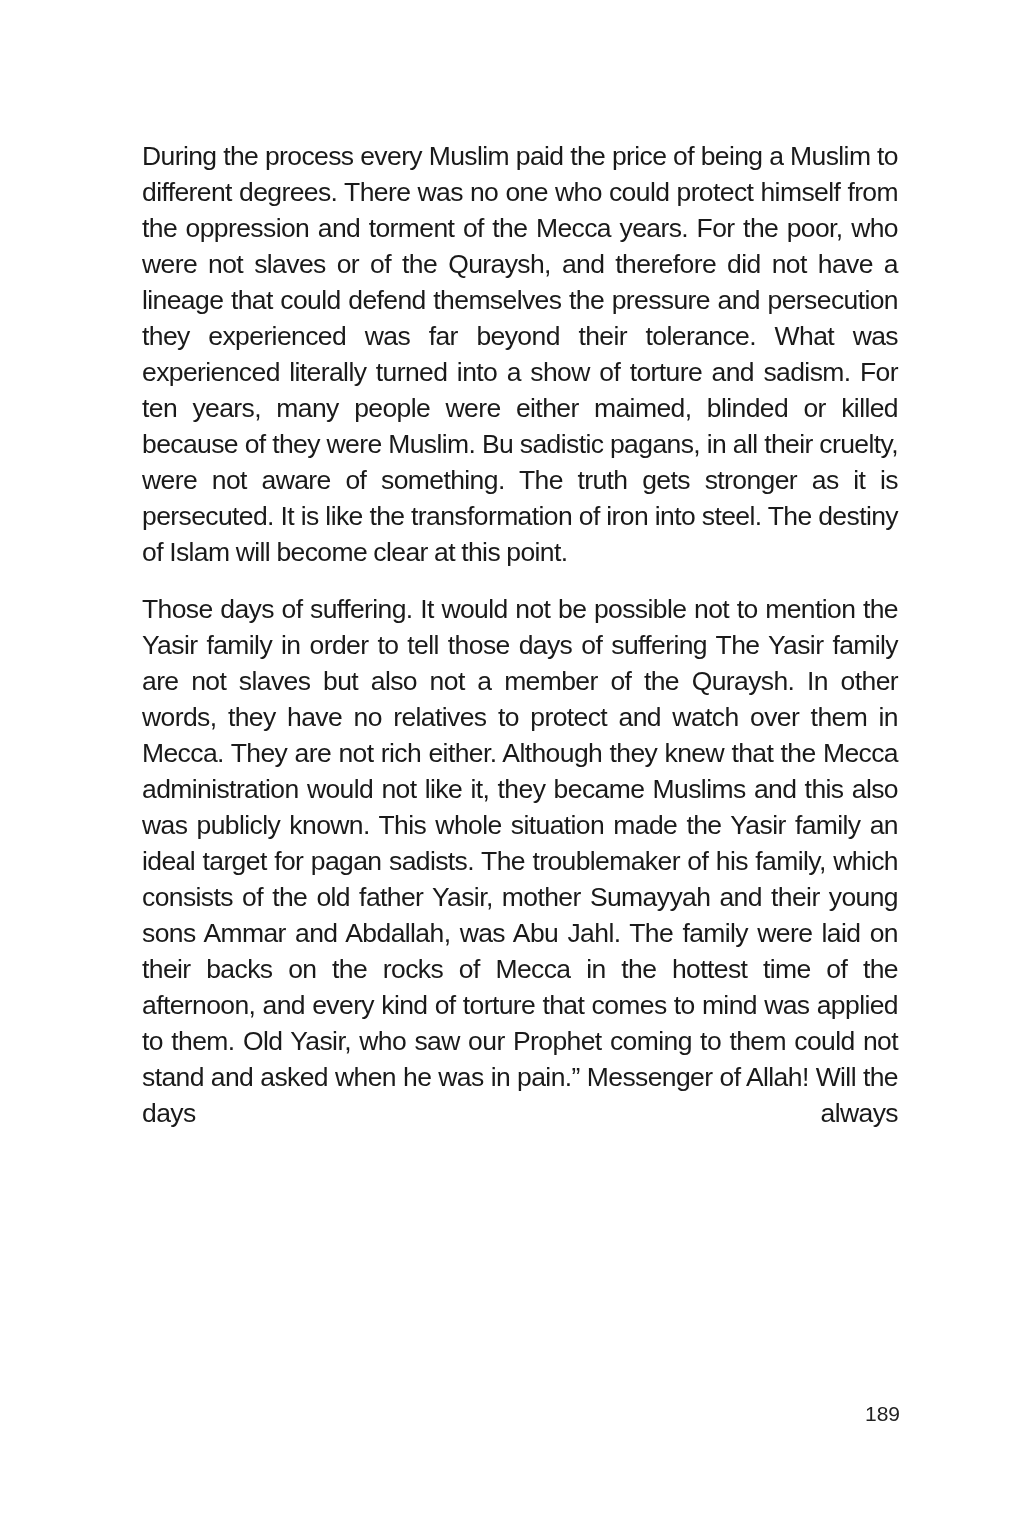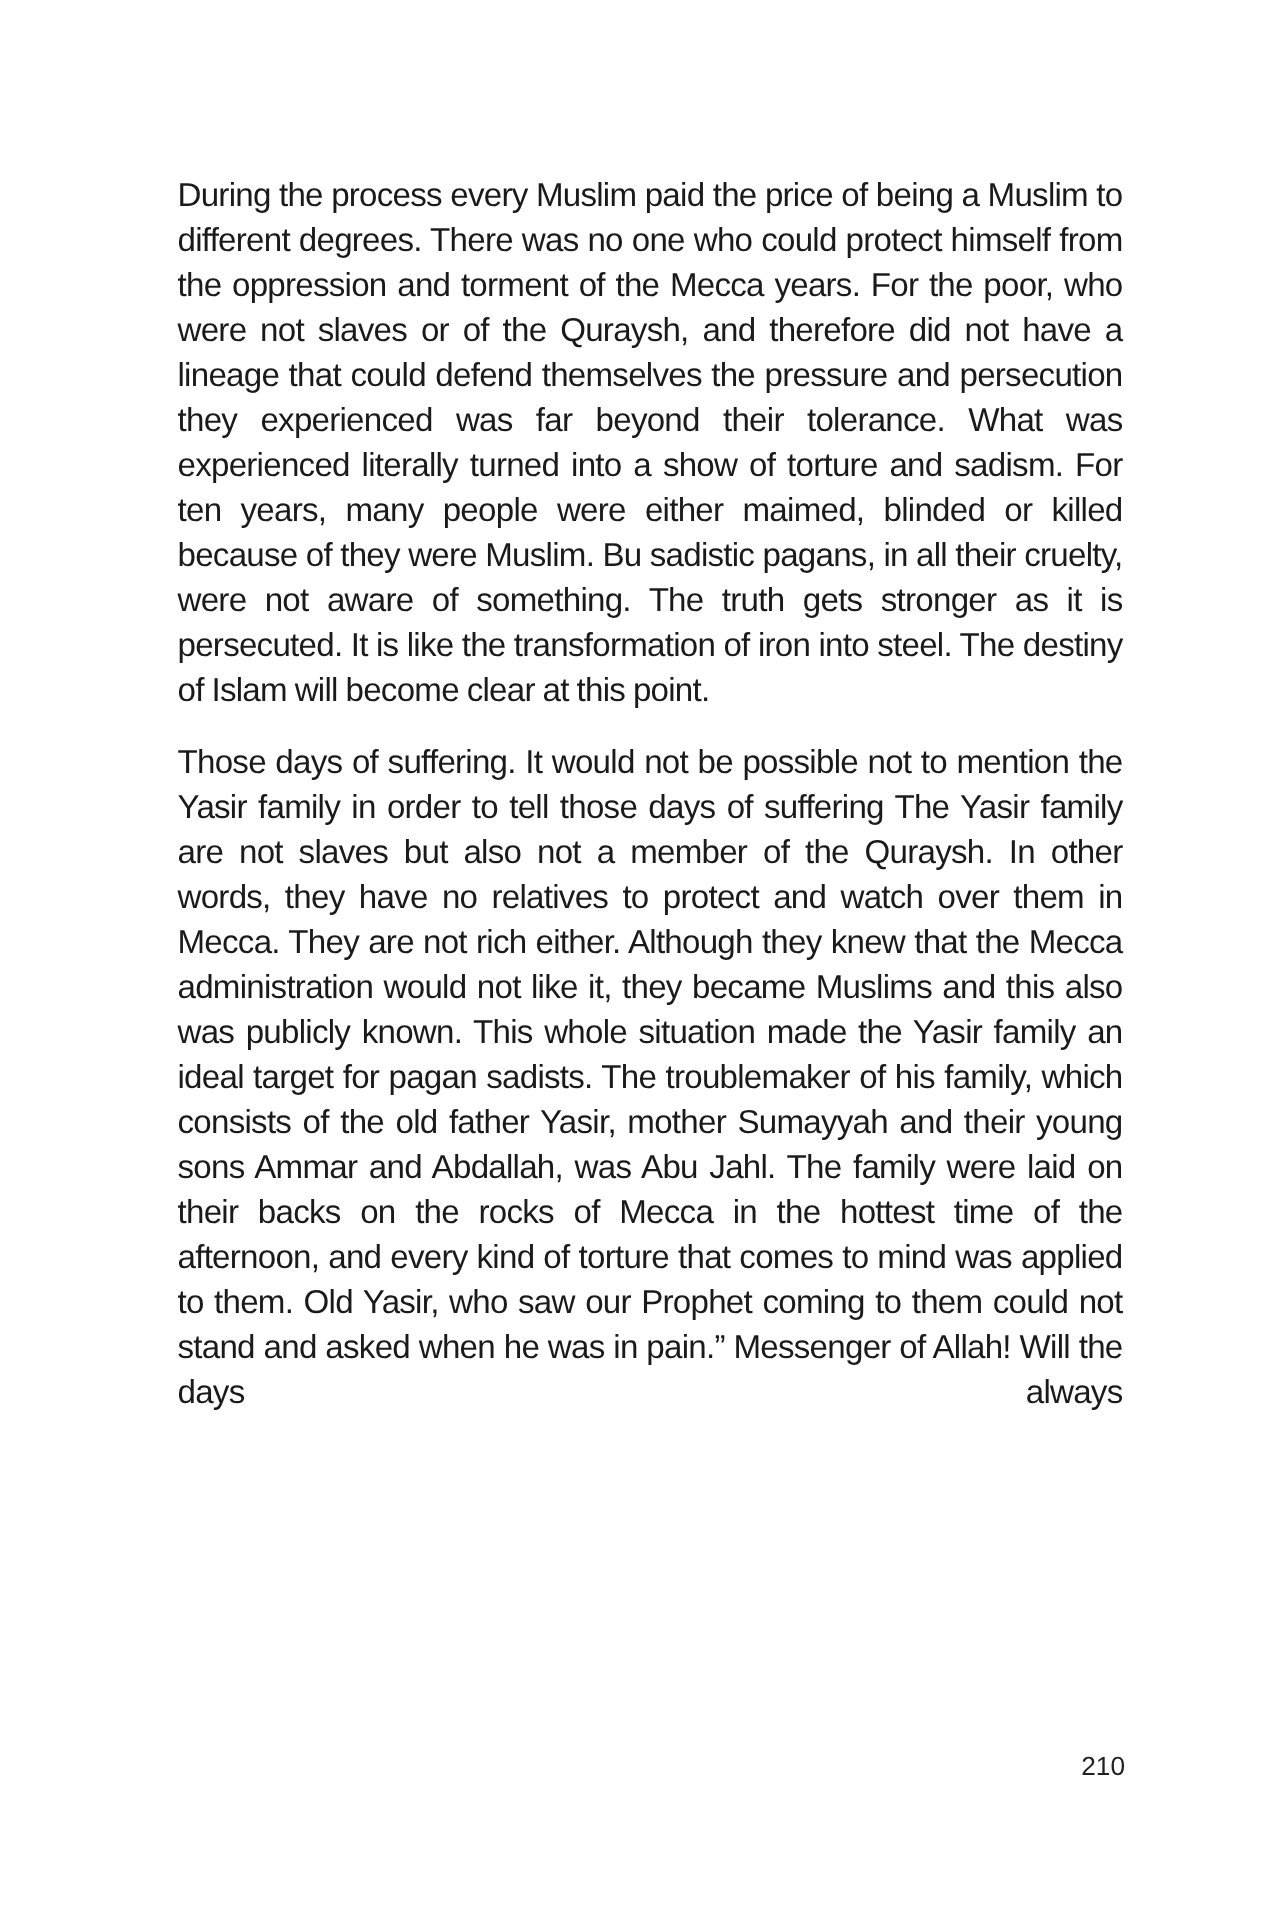--- a/index.html
+++ b/index.html
@@ -46,13 +46,13 @@
     }
   </style>
 </head>
 <body>
 
 <main class="page-body">
   <p class="paragraph">During the process every Muslim paid the price of being a Muslim to different degrees. There was no one who could protect himself from the oppression and torment of the Mecca years. For the poor, who were not slaves or of the Quraysh, and therefore did not have a lineage that could defend themselves the pressure and persecution they experienced was far beyond their tolerance. What was experienced literally turned into a show of torture and sadism. For ten years, many people were either maimed, blinded or killed because of they were Muslim. Bu sadistic pagans, in all their cruelty, were not aware of something. The truth gets stronger as it is persecuted. It is like the transformation of iron into steel. The destiny of Islam will become clear at this point.</p>
   <p class="paragraph last">Those days of suffering. It would not be possible not to mention the Yasir family in order to tell those days of suffering The Yasir family are not slaves but also not a member of the Quraysh. In other words, they have no relatives to protect and watch over them in Mecca. They are not rich either. Although they knew that the Mecca administration would not like it, they became Muslims and this also was publicly known. This whole situation made the Yasir family an ideal target for pagan sadists. The troublemaker of his family, which consists of the old father Yasir, mother Sumayyah and their young sons Ammar and Abdallah, was Abu Jahl. The family were laid on their backs on the rocks of Mecca in the hottest time of the afternoon, and every kind of torture that comes to mind was applied to them. Old Yasir, who saw our Prophet coming to them could not stand and asked when he was in pain.” Messenger of Allah! Will the days always</p>
 </main>
 
-<div class="page-number">210</div>
+<div class="page-number">189</div>
 
 </body></html>

